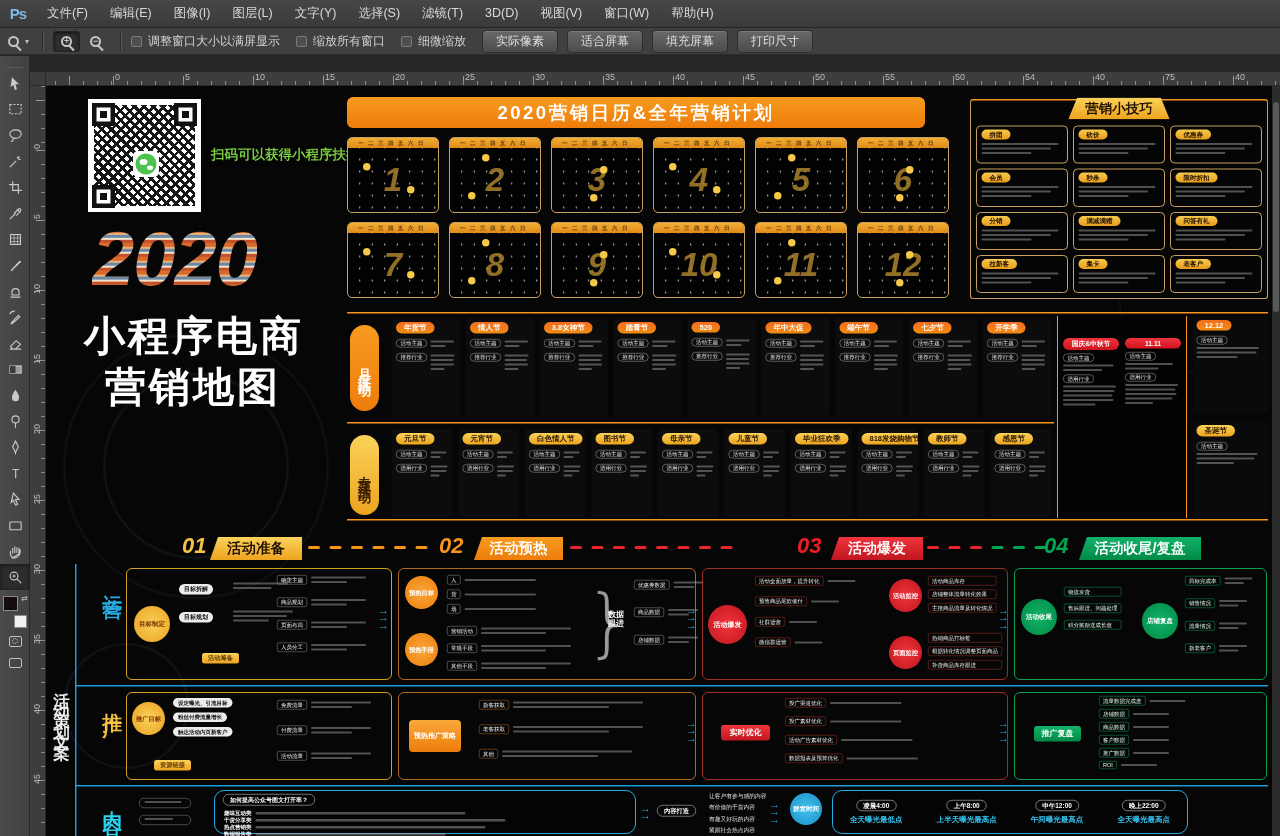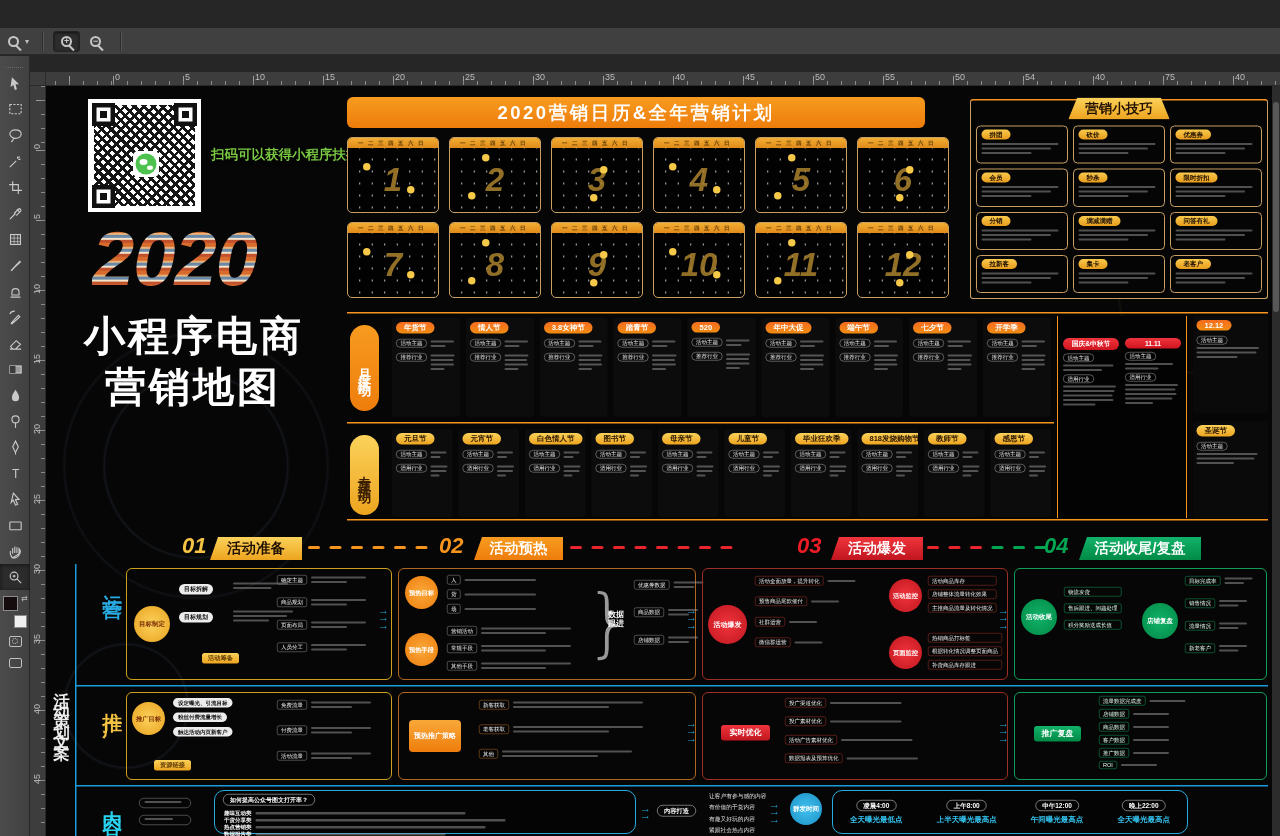--- a/index.html
+++ b/index.html
@@ -148,38 +148,77 @@
   .tcell{display:flex;flex-direction:column;align-items:center;gap:7px}
   .tpill{border:1.5px solid #e8e8e8;border-radius:14px;color:#fff;font-size:13px;font-weight:700;padding:1px 13px;white-space:nowrap}
   .tnote{color:#35c8f5;font-weight:900;font-size:15px;white-space:nowrap}
   .ctp{position:absolute;border:1.5px solid #8f8f8f;border-radius:12px;width:104px;height:20px;padding:3px 10px}
 </style>
 </head>
 <body>
 
 <div id="app">
 
+  <div class="menubar">
+    <div class="pslogo">Ps</div>
+    <div style="display:flex">
+
+    <div class="menu-item">文件(F)</div>
+        <div class="menu-item">编辑(E)</div>
+        <div class="menu-item">图像(I)</div>
+        <div class="menu-item">图层(L)</div>
+        <div class="menu-item">文字(Y)</div>
+        <div class="menu-item">选择(S)</div>
+        <div class="menu-item">滤镜(T)</div>
+        <div class="menu-item">3D(D)</div>
+        <div class="menu-item">视图(V)</div>
+        <div class="menu-item">窗口(W)</div>
+        <div class="menu-item">帮助(H)</div>
+      </div>
+  </div>
 
   <div class="optionsbar">
     <span style="display:flex;align-items:center">
       <span class="mag"></span>
       <span class="caret">▾</span>
     </span>
     <span class="vsep"></span>
     <span class="zbtn sel">
         <span class="mag">
           <span class="sign">+</span>
         </span>
       </span>
     <span class="zbtn">
         <span class="mag">
           <span class="sign">−</span>
         </span>
       </span>
     <span class="vsep"></span>
+    <span style="display:flex">
+
+    <span class="chk">
+          <span class="box"></span>
+          <span class="lbl">调整窗口大小以满屏显示</span>
+        </span>
+        <span class="chk">
+          <span class="box"></span>
+          <span class="lbl">缩放所有窗口</span>
+        </span>
+        <span class="chk">
+          <span class="box"></span>
+          <span class="lbl">细微缩放</span>
+        </span>
+      </span>
+    <span style="display:flex">
+
+    <span class="pbtn">实际像素</span>
+        <span class="pbtn">适合屏幕</span>
+        <span class="pbtn">填充屏幕</span>
+        <span class="pbtn">打印尺寸</span>
+      </span>
   </div>
 
 
   <div class="corner"></div>
   <div class="ruler-top">
 
   <span class="rt-label" style="position: absolute; left: 67px;">0</span>
       <span class="rt-label" style="position: absolute; left: 137px;">5</span>
       <span class="rt-label" style="position: absolute; left: 207px;">10</span>
       <span class="rt-label" style="position: absolute; left: 277px;">15</span>

